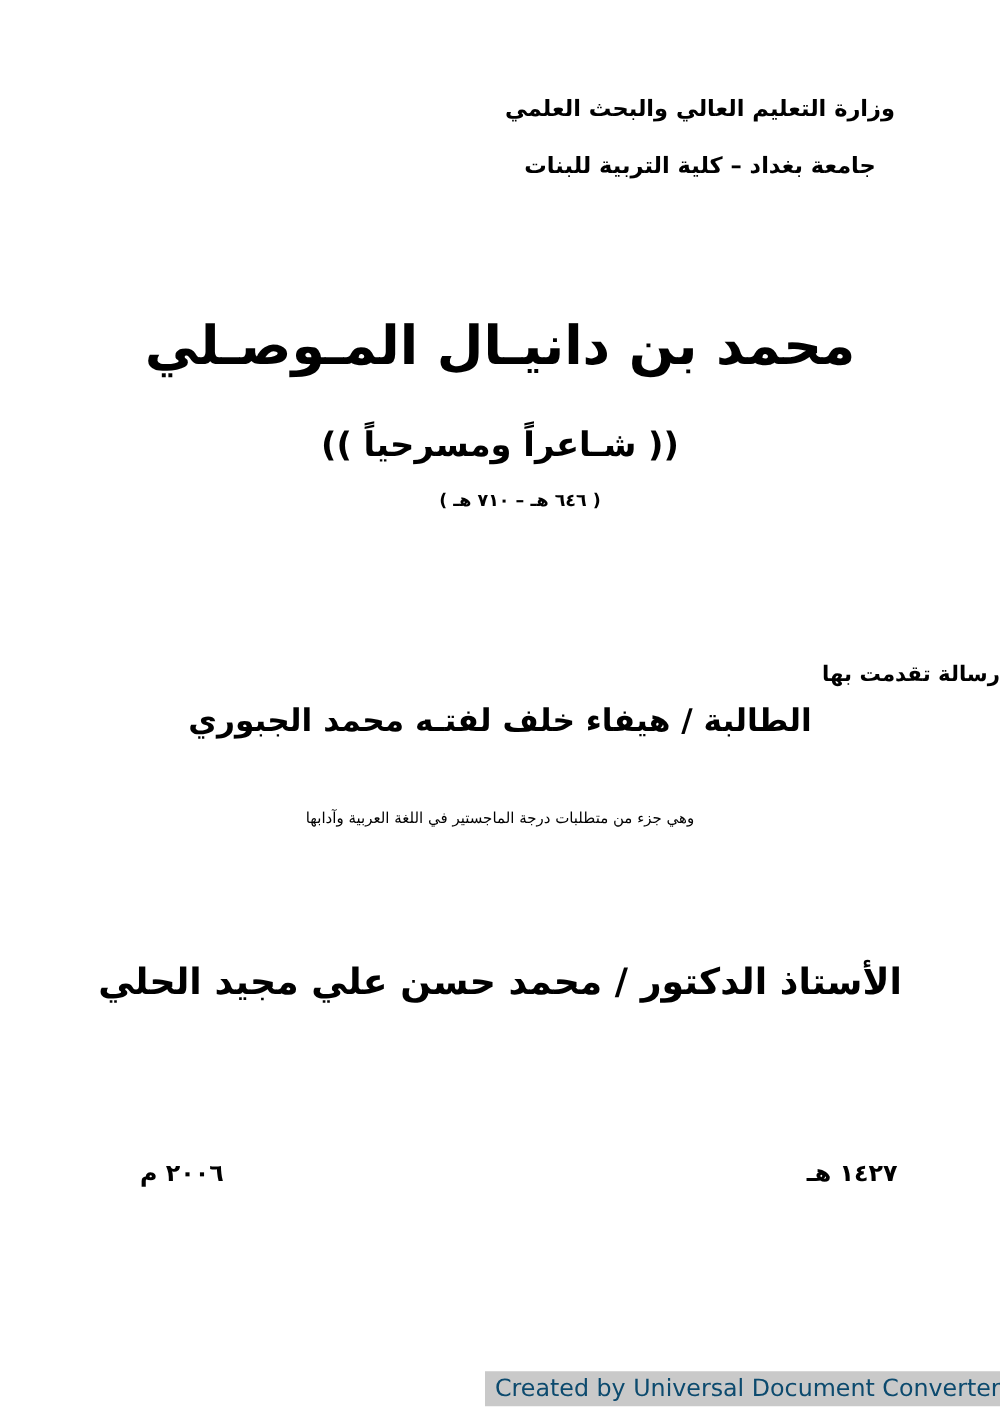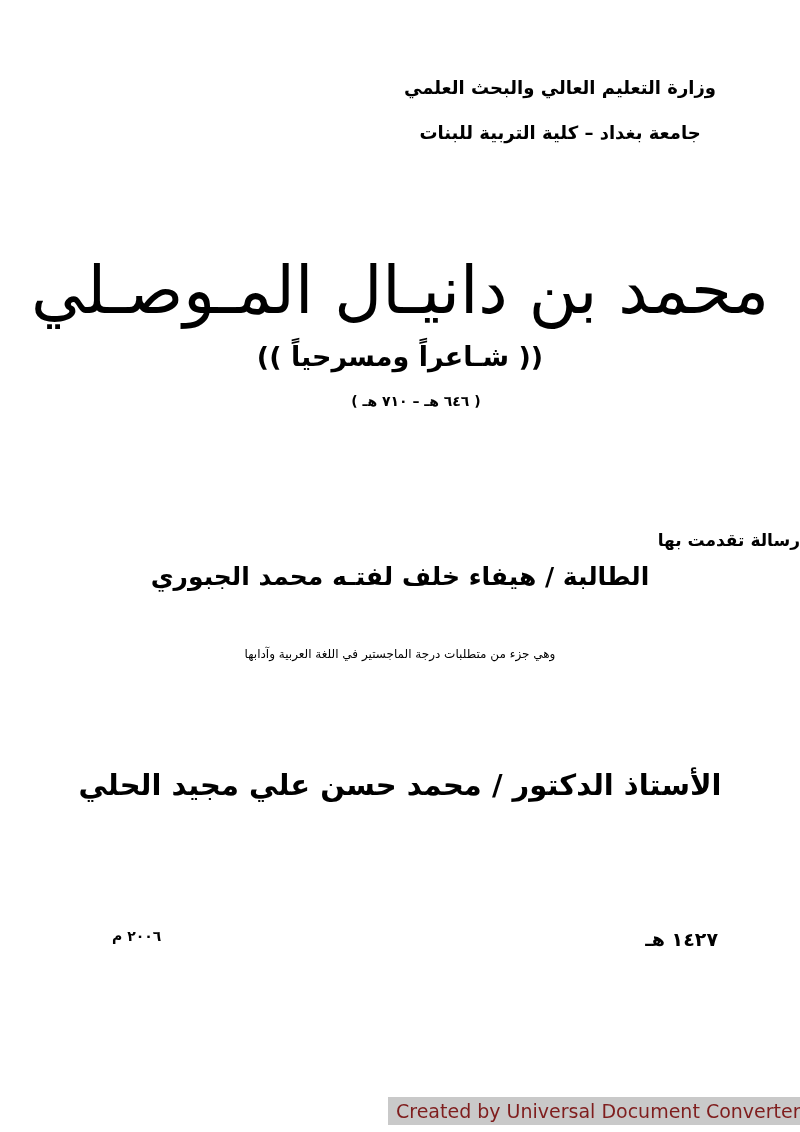--- a/index.html
+++ b/index.html
@@ -26,22 +26,22 @@
     width: 400px;
     text-align: center;
     font-size: 18px;
     font-weight: 700;
     line-height: 45px;
     direction: rtl;
   }
 
   .main-title {
     top: 252px;
-    font-size: 66px;
-    font-weight: 400;
+    font-size: 43px;
+    font-weight: 700;
     letter-spacing: 0;
   }
   .subtitle {
     top: 341px;
     font-size: 27px;
     font-weight: 700;
   }
   .years {
     top: 393px;
     font-size: 14px;
@@ -62,34 +62,34 @@
     top: 928px;
     right: 82px;
     font-size: 19px;
     font-weight: 700;
     direction: rtl;
   }
   .gregorian-year {
     position: absolute;
     top: 928px;
     left: 112px;
-    font-size: 14px;
+    font-size: 19px;
     font-weight: 700;
     direction: rtl;
   }
 
   .watermark {
     position: absolute;
     top: 1097px;
     left: 388px;
     right: 0;
     height: 28px;
     line-height: 28px;
     background: #c9c9c9;
-    color: #7f1d1d;
+    color: #0c4a6e;
     font-size: 19px;
     font-weight: 400;
     padding-left: 8px;
     white-space: nowrap;
     overflow: hidden;
     direction: ltr;
   }
 </style>
 </head>
 <body>

